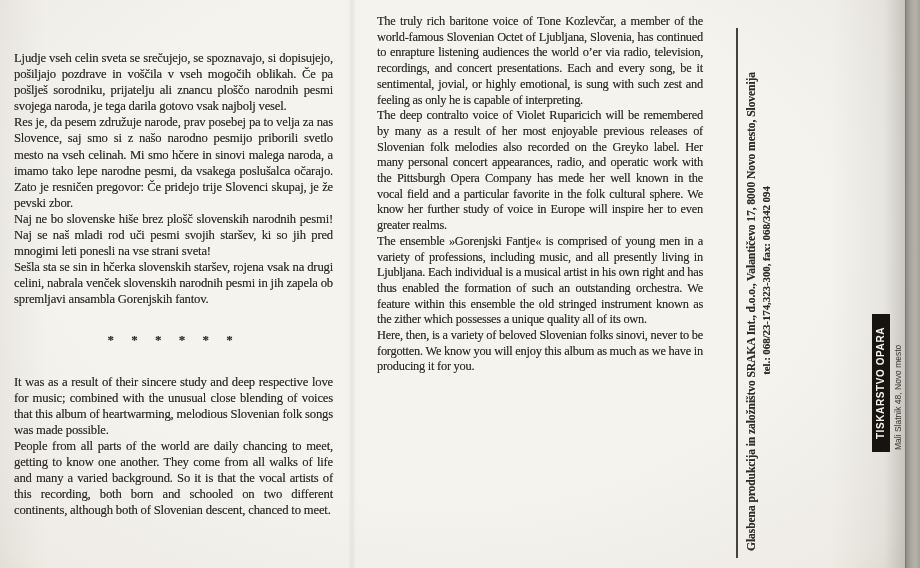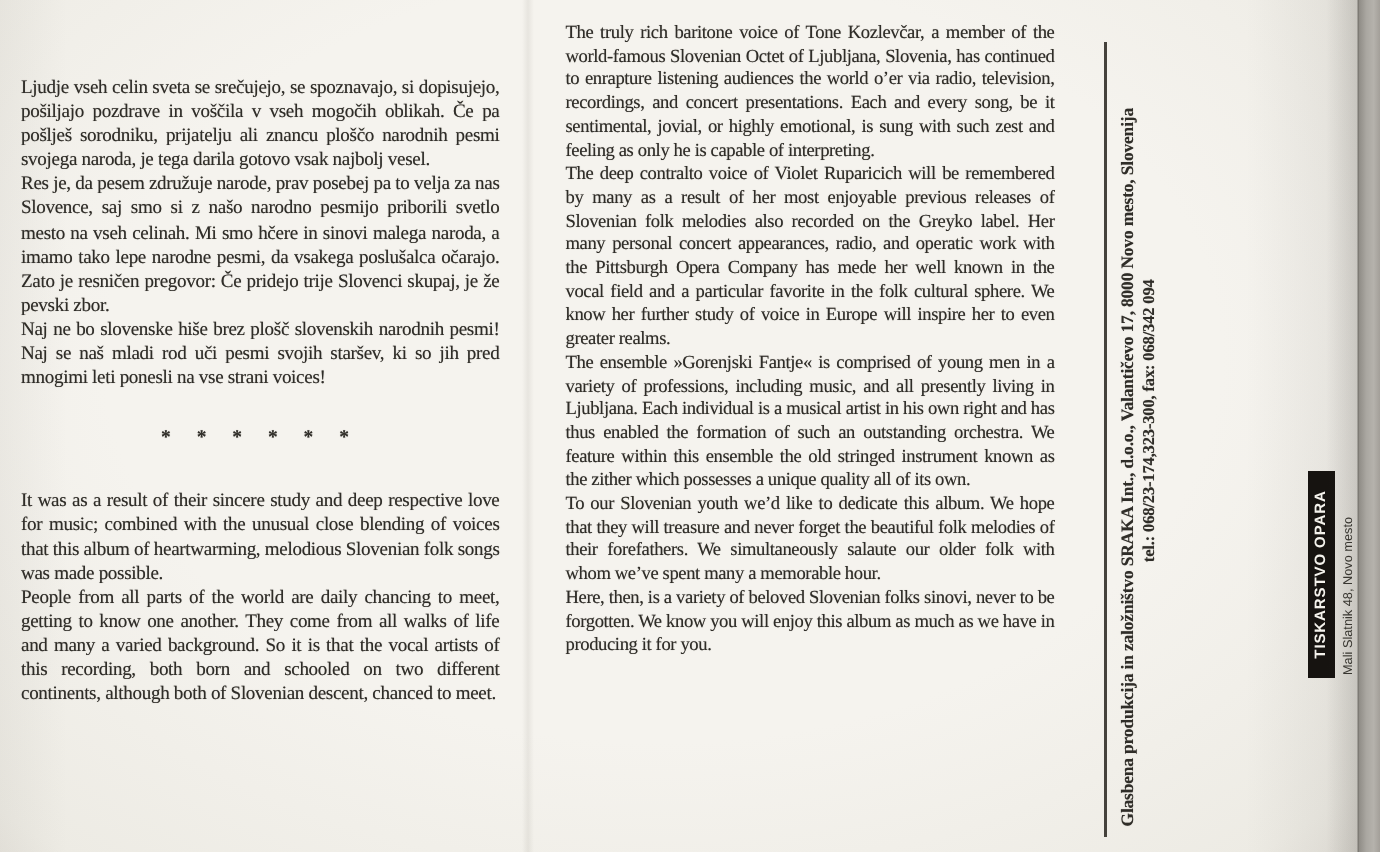--- a/index.html
+++ b/index.html
@@ -82,35 +82,35 @@
 </head>
 <body>
 
 <div class="page">
 
   <div class="crease"></div>
 
   <div class="col col-left">
     <p>Ljudje vseh celin sveta se srečujejo, se spoznavajo, si dopisujejo, pošiljajo pozdrave in voščila v vseh mogočih oblikah. Če pa pošlješ sorodniku, prijatelju ali znancu ploščo narodnih pesmi svojega naroda, je tega darila gotovo vsak najbolj vesel.</p>
     <p>Res je, da pesem združuje narode, prav posebej pa to velja za nas Slovence, saj smo si z našo narodno pesmijo priborili svetlo mesto na vseh celinah. Mi smo hčere in sinovi malega naroda, a imamo tako lepe narodne pesmi, da vsakega poslušalca očarajo. Zato je resničen pregovor: Če pridejo trije Slovenci skupaj, je že pevski zbor.</p>
-    <p>Naj ne bo slovenske hiše brez plošč slovenskih narodnih pesmi! Naj se naš mladi rod uči pesmi svojih staršev, ki so jih pred mnogimi leti ponesli na vse strani voices!</p>
+    <p>Naj ne bo slovenske hiše brez plošč slovenskih narodnih pesmi! Naj se naš mladi rod uči pesmi svojih staršev, ki so jih pred mnogimi leti ponesli na vse strani sveta!</p>
+    <p>Sešla sta se sin in hčerka slovenskih staršev, rojena vsak na drugi celini, nabrala venček slovenskih narodnih pesmi in jih zapela ob spremljavi ansambla Gorenjskih fantov.</p>
 
     <div class="stars">* * * * * *</div>
 
     <div class="english-block">
       <p>It was as a result of their sincere study and deep respective love for music; combined with the unusual close blending of voices that this album of heartwarming, melodious Slovenian folk songs was made possible.</p>
       <p>People from all parts of the world are daily chancing to meet, getting to know one another. They come from all walks of life and many a varied background. So it is that the vocal artists of this recording, both born and schooled on two different continents, although both of Slovenian descent, chanced to meet.</p>
     </div>
   </div>
 
   <div class="col col-right">
     <p>The truly rich baritone voice of Tone Kozlevčar, a member of the world-famous Slovenian Octet of Ljubljana, Slovenia, has continued to enrapture listening audiences the world o’er via radio, television, recordings, and concert presentations. Each and every song, be it sentimental, jovial, or highly emotional, is sung with such zest and feeling as only he is capable of interpreting.</p>
     <p>The deep contralto voice of Violet Ruparicich will be remembered by many as a result of her most enjoyable previous releases of Slovenian folk melodies also recorded on the Greyko label. Her many personal concert appearances, radio, and operatic work with the Pittsburgh Opera Company has mede her well known in the vocal field and a particular favorite in the folk cultural sphere. We know her further study of voice in Europe will inspire her to even greater realms.</p>
     <p>The ensemble »Gorenjski Fantje« is comprised of young men in a variety of professions, including music, and all presently living in Ljubljana. Each individual is a musical artist in his own right and has thus enabled the formation of such an outstanding orchestra. We feature within this ensemble the old stringed instrument known as the zither which possesses a unique quality all of its own.</p>
-    <p>To our Slovenian youth we’d like to dedicate this album. We hope that they will treasure and never forget the beautiful folk melodies of their forefathers. We simultaneously salaute our older folk with whom we’ve spent many a memorable hour.</p>
     <p>Here, then, is a variety of beloved Slovenian folks sinovi, never to be forgotten. We know you will enjoy this album as much as we have in producing it for you.</p>
   </div>
 
   <div class="vrule"></div>
 
   <div class="sidebar">
     <div class="pub-line">Glasbena produkcija in založništvo SRAKA Int., d.o.o., Valantičevo 17, 8000 Novo mesto, Slovenija</div>
     <div class="tel-line">tel.: 068/23-174,323-300, fax: 068/342 094</div>
   </div>
 

